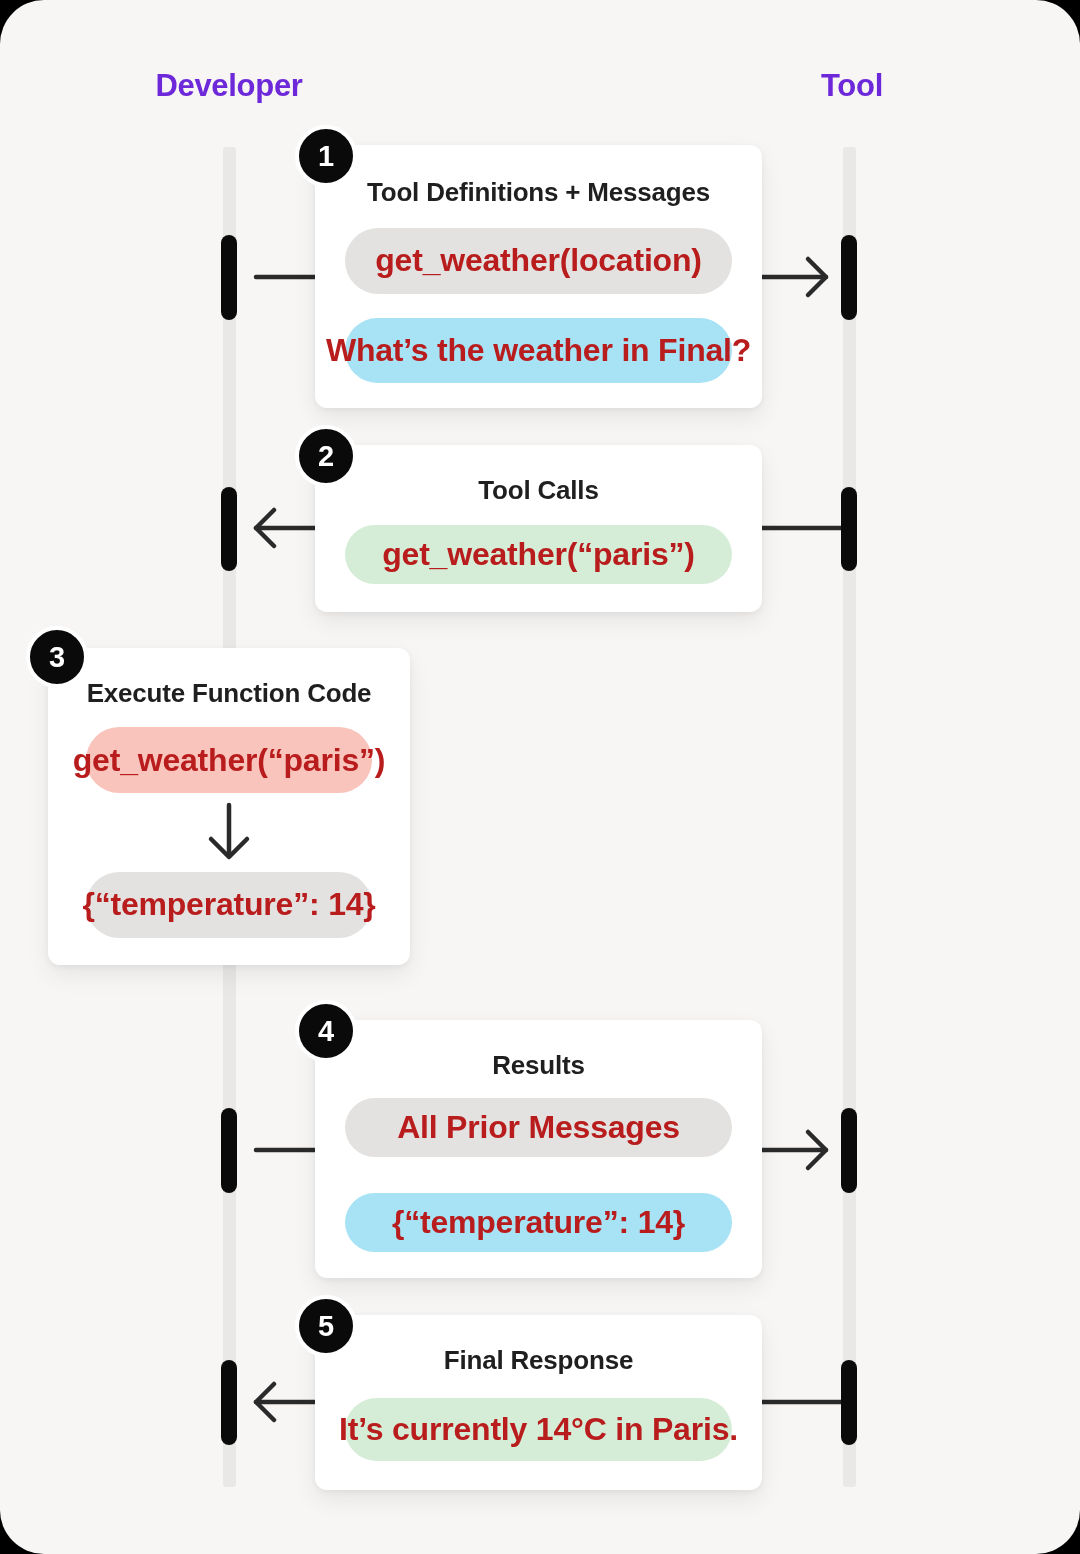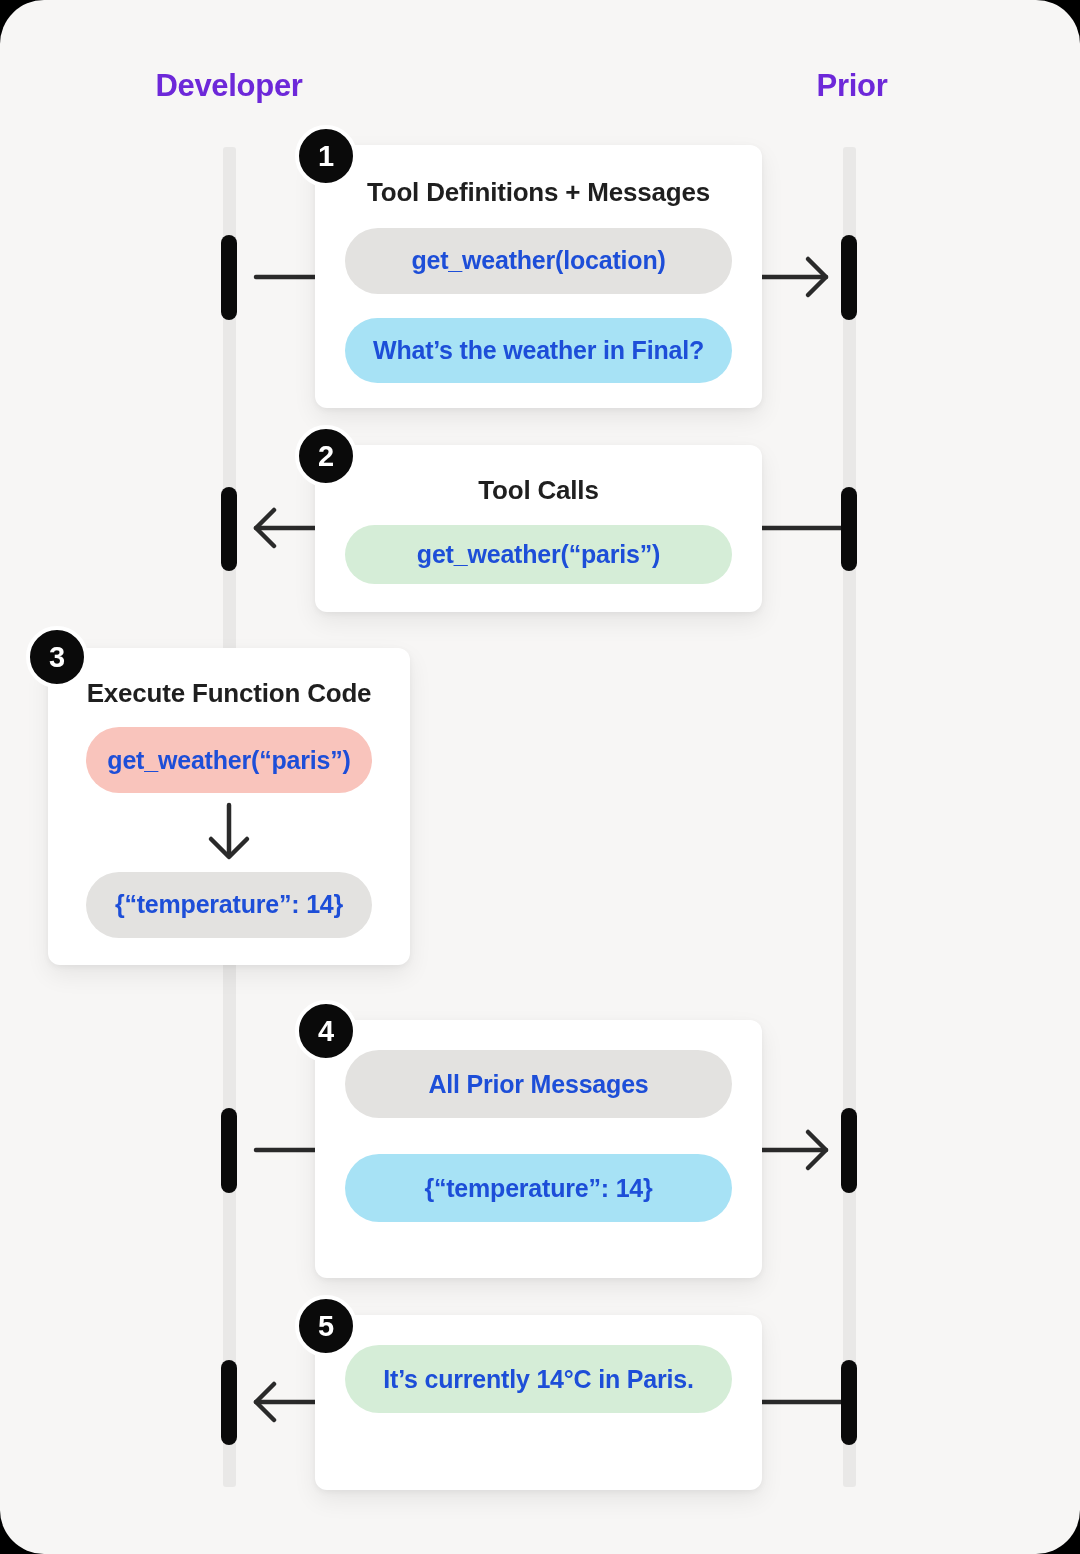--- a/index.html
+++ b/index.html
@@ -28,21 +28,21 @@
     position:absolute;background:var(--card-bg,#fff);border-radius:12px;z-index:3;
     box-shadow:0 10px 24px rgba(0,0,0,.07),0 2px 6px rgba(0,0,0,.05);
     display:flex;flex-direction:column;
   }
   .card-title{
     text-align:center;font-size:26px;font-weight:600;color:var(--text,#1f1f1f);
     letter-spacing:-.2px;
   }
   .pill{
     height:68px;border-radius:34px;display:flex;align-items:center;justify-content:center;
-    font-size:25px;font-weight:700;color:#1d4ed8;letter-spacing:-.2px;white-space:nowrap;
+    font-size:32px;font-weight:700;color:#b91c1c;letter-spacing:-.2px;white-space:nowrap;
   }
   .pill-gray {background:var(--pill-gray,#e3e2e0);}
   .pill-blue {background:var(--pill-blue,#a7e2f5);}
   .pill-green{background:var(--pill-green,#d5edd7);}
   .pill-red  {background:var(--pill-red,#f9c4bc);}
   .badge{
     position:absolute;width:54px;height:54px;border-radius:50%;
     background:var(--badge-bg,#0a0a0a);border:4px solid #fff;box-sizing:content-box;
     display:flex;align-items:center;justify-content:center;
     color:var(--badge-text,#fff);font-size:29px;font-weight:700;z-index:5;
@@ -53,21 +53,21 @@
     stroke-linecap:round;stroke-linejoin:round;
   }
 </style>
 </head>
 <body>
 
 <div class="stage">
   <div class="page">
 
     <div class="col-label" style="left:229px">Developer</div>
-    <div class="col-label" style="left:852px">Prior</div>
+    <div class="col-label" style="left:852px">Tool</div>
 
     <div class="lifeline" style="left:223px"></div>
     <div class="lifeline" style="left:843px"></div>
 
     <div class="activation" style="left:221px;top:235px;height:85px"></div>
     <div class="activation" style="left:841px;top:235px;height:85px"></div>
     <div class="activation" style="left:221px;top:487px;height:84px"></div>
     <div class="activation" style="left:841px;top:487px;height:84px"></div>
     <div class="activation" style="left:221px;top:1108px;height:85px"></div>
     <div class="activation" style="left:841px;top:1108px;height:85px"></div>
@@ -126,24 +126,26 @@
         <svg width="48" height="62" style="overflow:visible">
           <line x1="24" y1="4" x2="24" y2="54" style="fill:none;stroke:var(--arrow,#2a2a2a);stroke-width:4.5;stroke-linecap:round"></line>
           <polyline points="6,38 24,56 42,38" style="fill:none;stroke:var(--arrow,#2a2a2a);stroke-width:4.5;stroke-linecap:round;stroke-linejoin:round"></polyline>
         </svg>
       </div>
       <div class="pill pill-gray">{“temperature”: 14}</div>
     </div>
     <div class="badge" style="left:26px;top:626px">3</div>
 
     <div class="card" style="left:315px;top:1020px;width:447px;height:258px;padding:30px 30px 26px;box-sizing:border-box">
+      <div class="card-title" style="margin-bottom:17px">Results</div>
       <div class="pill pill-gray" style="margin-bottom:36px">All Prior Messages</div>
       <div class="pill pill-blue">{“temperature”: 14}</div>
     </div>
     <div class="badge" style="left:295px;top:1000px">4</div>
 
     <div class="card" style="left:315px;top:1315px;width:447px;height:175px;padding:30px 30px 29px;box-sizing:border-box">
+      <div class="card-title" style="margin-bottom:22px">Final Response</div>
       <div class="pill pill-green">It’s currently 14°C in Paris.</div>
     </div>
     <div class="badge" style="left:295px;top:1295px">5</div>
 
   </div>
 </div>
 
 </body></html>

